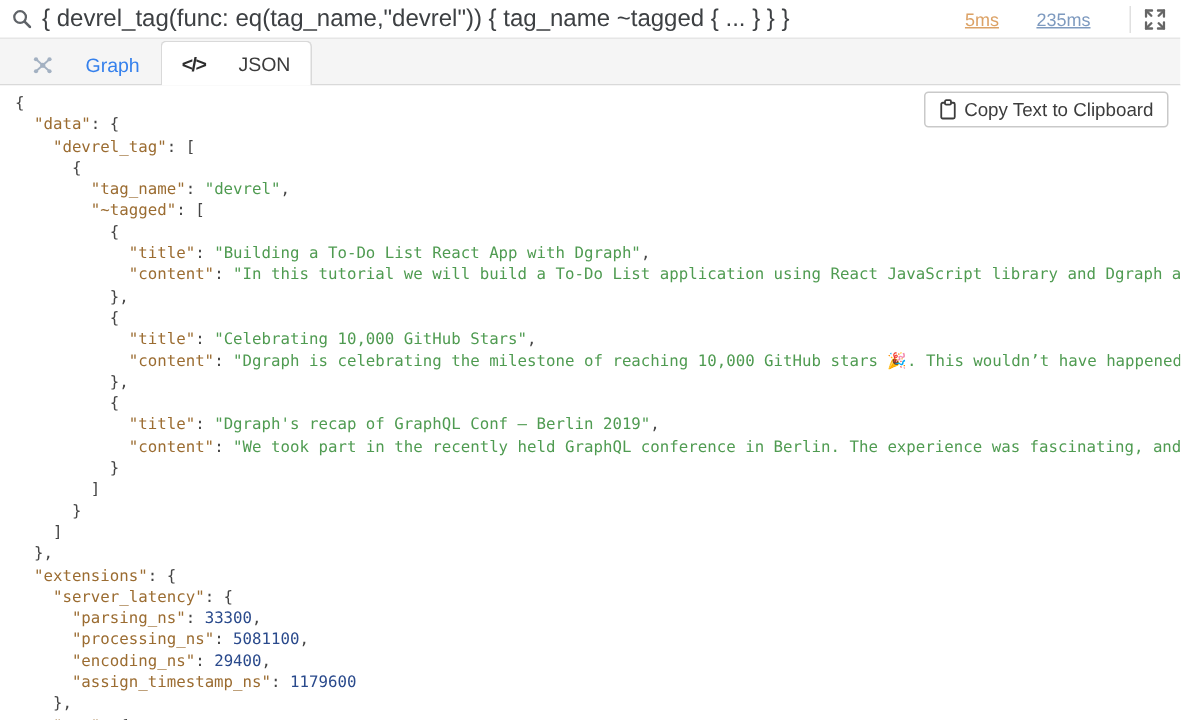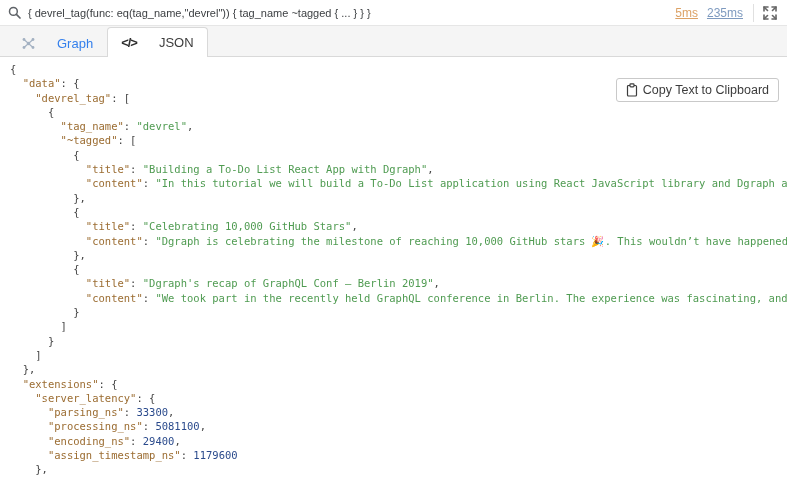--- a/index.html
+++ b/index.html
@@ -8,24 +8,24 @@
     width:787px; height:480px; overflow:hidden; position:relative;
     background:#fff; font-family:"Liberation Sans", sans-serif;
   }
   
   .topbar {
     height:26px; display:flex; align-items:center; gap:7px;
     padding:0 8px; border-bottom:1px solid #e6e6e6; background:#fff;
   }
   .search-ic { flex:0 0 auto; display:flex; align-items:center; }
   .query-text {
-    flex:1 1 auto; font-size:11px; color:#3d4043; white-space:nowrap;
+    flex:1 1 auto; font-size:16px; color:#3d4043; white-space:nowrap;
     overflow:hidden; cursor:pointer;
   }
-  .latency { display:flex; align-items:center; gap:9px; font-size:12px; flex:0 0 auto; }
+  .latency { display:flex; align-items:center; gap:25px; font-size:12px; flex:0 0 auto; }
   .lat-server { color:var(--latency_server); text-decoration:underline; cursor:pointer; }
   .lat-network { color:var(--latency_network); text-decoration:underline; cursor:pointer; }
   .expand-btn {
     border-left:1px solid #e0e0e0; padding:2px 2px 2px 9px; margin-left:1px;
     background:none; display:flex; align-items:center; cursor:pointer;
   }
   
   .tabbar {
     height:31px; background:#f5f5f5; border-bottom:1px solid #d9d9d9;
     display:flex; align-items:flex-end; padding-left:8px;
@@ -37,21 +37,21 @@
     border-radius:4px 4px 0 0; color:var(--tab_link);
   }
   .tab.active {
     background:#fff; border-color:#d9d9d9; color:var(--tab_active_text);
     height:30px;
   }
   .tab .code-glyph { font-weight:bold; font-size:13px; color:#2d2d2d; letter-spacing:-1px; }
   
   .content { position:relative; height:423px; background:#fff; }
   .copy-btn {
-    position:absolute; top:21px; right:8px; z-index:2;
+    position:absolute; top:4px; right:8px; z-index:2;
     display:flex; align-items:center; gap:5px;
     background:#fff; border:1px solid #c9c9c9; border-radius:3px;
     padding:4px 9px; font-size:12.5px; color:#3c3c3c; cursor:pointer;
     font-family:"Liberation Sans", sans-serif;
   }
   pre.json-output {
     margin:0; padding:5px 0 0 10px;
     font-family:"DejaVu Sans Mono", monospace;
     font-size:10.5px; line-height:14.3px;
     white-space:pre; overflow:hidden; height:100%;

